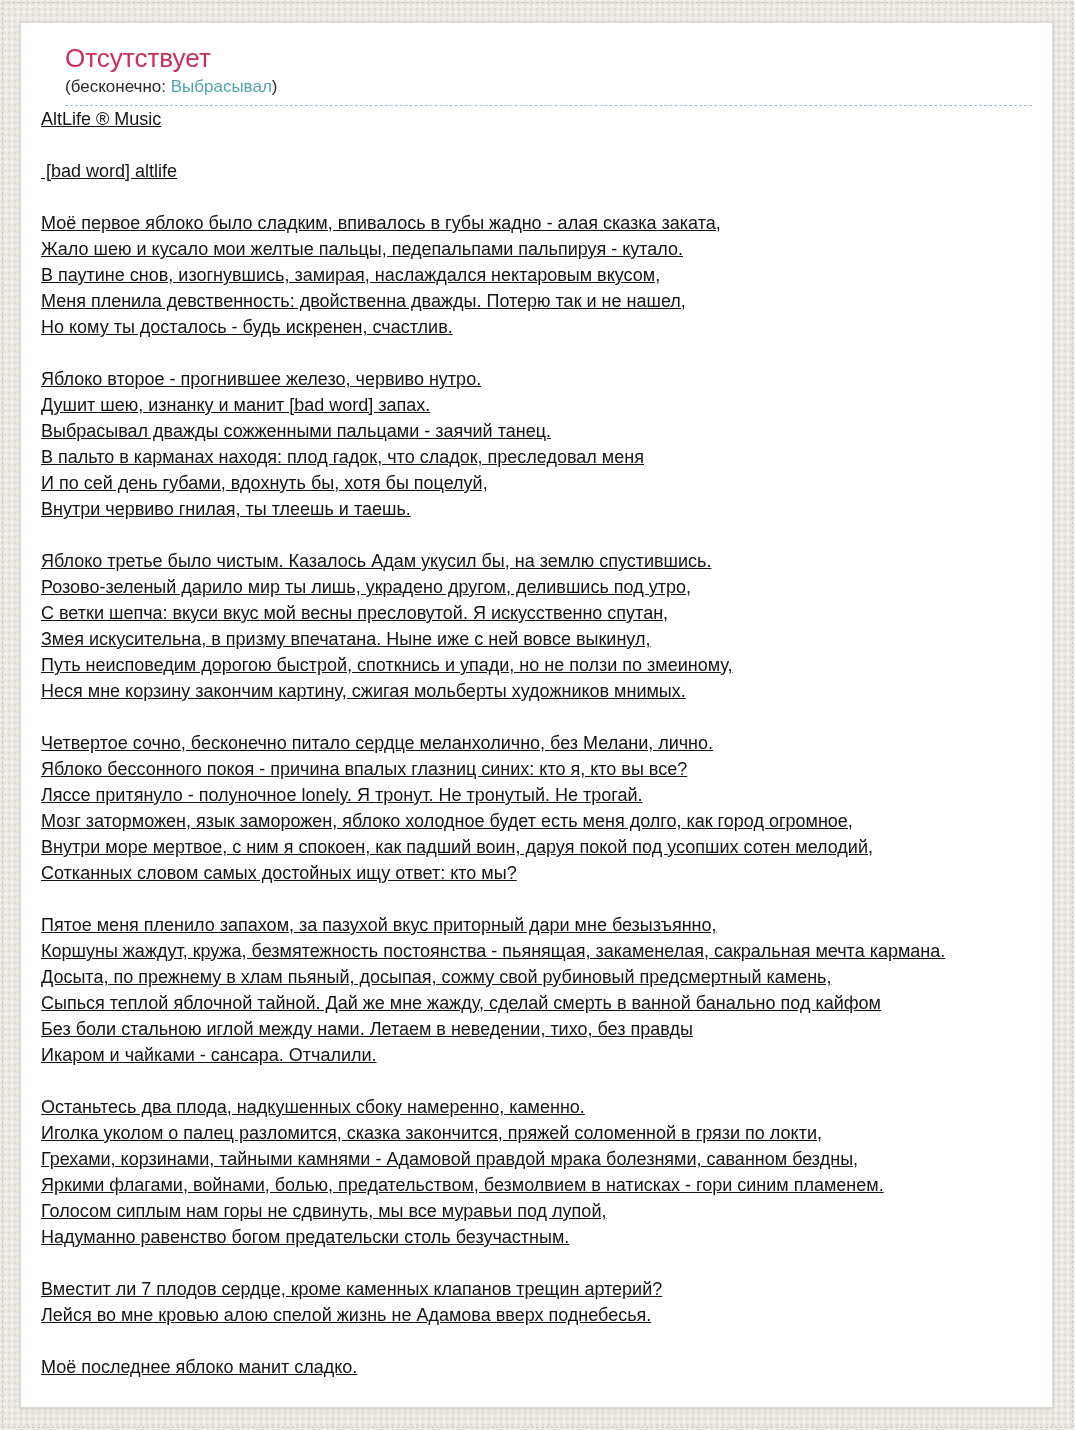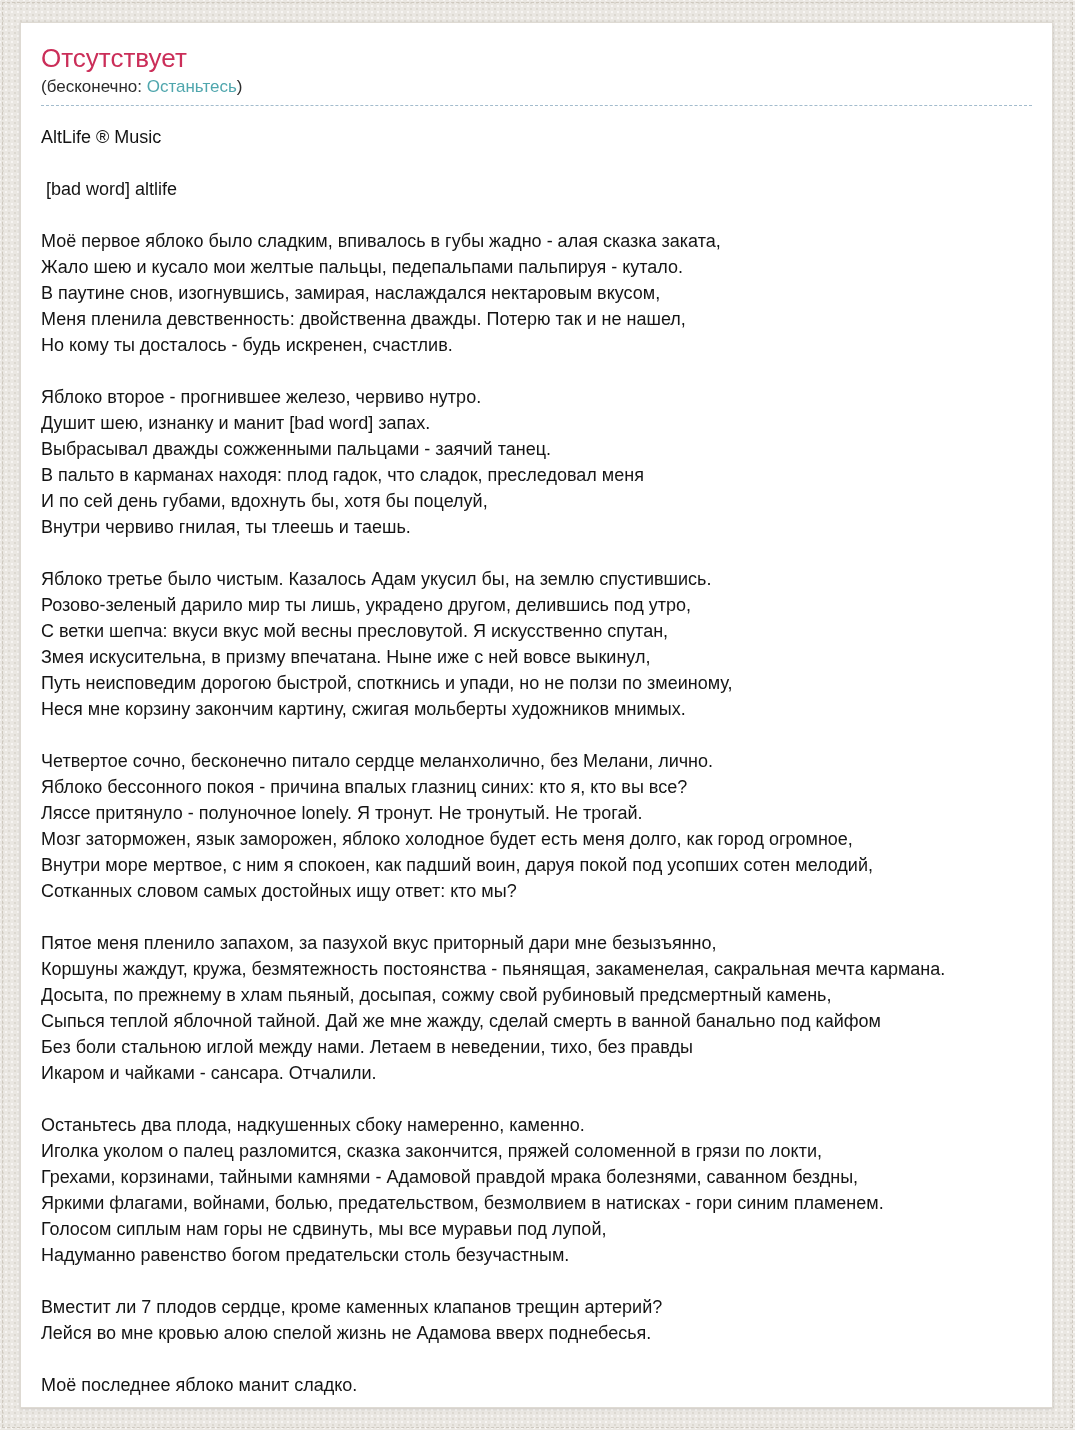--- a/index.html
+++ b/index.html
@@ -37,51 +37,52 @@
   }
   .title {
     margin: 0 0 3px 0;
     font-size: 26px;
     line-height: 30px;
     font-weight: 400;
     color: var(--title_link, #cb2e59);
     cursor: pointer;
     display: inline-block;
   }
-  .header { border-bottom: 1px dashed var(--divider, #a3bccd); padding-bottom: 8px; }
+  .header { border-bottom: 1px dashed var(--divider, #a3bccd); padding-bottom: 8px; margin-left: 24px; }
   .artist {
     font-size: 17px;
     line-height: 21px;
     color: var(--artist_text, #2b2b2b);
   }
   .artist a {
     color: var(--artist_link, #4fa6ad);
     text-decoration: none;
     cursor: pointer;
   }
   .lyrics {
-    margin-top: 18px;
+    margin-top: 0;
     font-size: 18px;
     line-height: 26px;
     color: var(--body_text, #141414);
     white-space: pre;
     overflow: hidden;
+    text-decoration: underline;
   }
 </style>
 </head>
 <body>
 
 <div class="frame"></div>
 
 <div class="panel">
   <div class="header">
     <h1 class="title">Отсутствует</h1>
     <div class="artist">
       <span>(бесконечно:</span>
-      <a>Останьтесь</a><span>)</span>
+      <a>Выбрасывал</a><span>)</span>
     </div>
   </div>
 
   <div class="lyrics">AltLife ® Music
 
  [bad word] altlife
 
 Моё первое яблоко было сладким, впивалось в губы жадно - алая сказка заката,
 Жало шею и кусало мои желтые пальцы, педепальпами пальпируя - кутало.
 В паутине снов, изогнувшись, замирая, наслаждался нектаровым вкусом,

